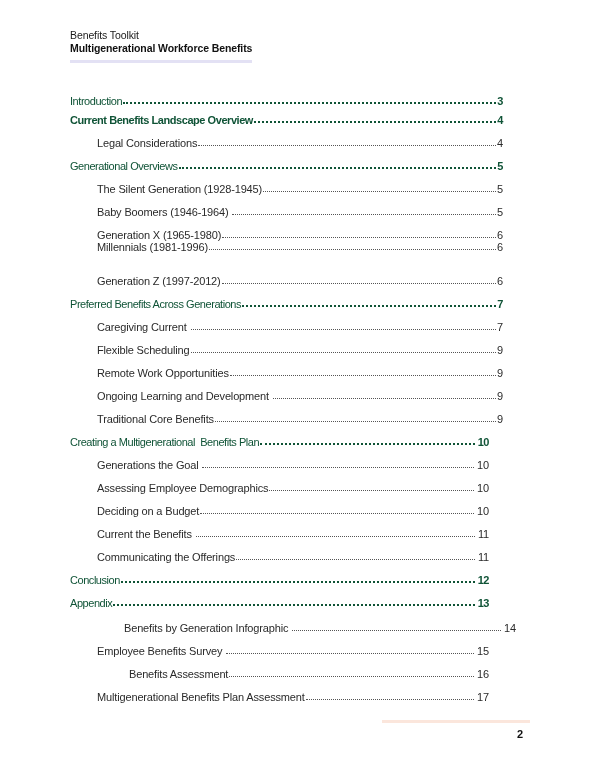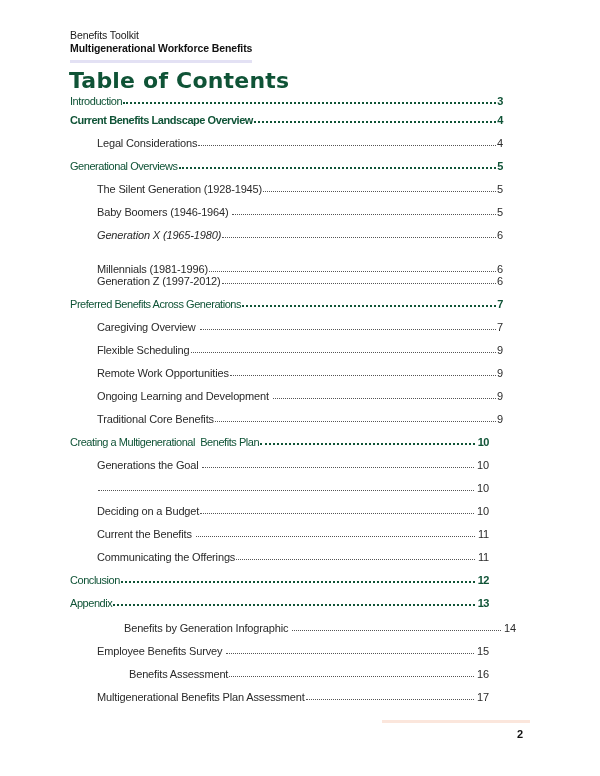--- a/index.html
+++ b/index.html
@@ -130,21 +130,20 @@
 </head>
 <body>
 
 <div class="page">
   <div class="header">
     <div class="header-kicker">Benefits Toolkit</div>
     <div class="header-title">Multigenerational Workforce Benefits</div>
   </div>
   <div class="header-rule"></div>
 
-  <h1 class="toc-title" style="margin:0;">Table of Contents</h1>
 
   <div class="toc" id="toc">
       <a class="toc-entry level-1" style="top: 0px; text-decoration: none;">
         <span class="label" style="white-space: pre;">Introduction</span>
         <span class="leader"></span>
         <span class="page-num">3</span>
       </a>
       <a class="toc-entry level-1" style="top: 19px; text-decoration: none;">
         <span class="label" style="white-space: pre; font-weight: bold;">Current Benefits Landscape Overview</span>
         <span class="leader"></span>
@@ -164,41 +163,41 @@
         <span class="label" style="white-space: pre;">The Silent Generation (1928-1945)</span>
         <span class="leader"></span>
         <span class="page-num">5</span>
       </a>
       <a class="toc-entry level-2" style="top: 111px; text-decoration: none;">
         <span class="label" style="white-space: pre;">Baby Boomers (1946-1964) </span>
         <span class="leader"></span>
         <span class="page-num">5</span>
       </a>
       <a class="toc-entry level-2" style="top: 134px; text-decoration: none;">
-        <span class="label" style="white-space: pre; font-style: italic;">Generation X (1965-1980)</span>
+        <span class="label" style="white-space: pre;">Generation X (1965-1980)</span>
         <span class="leader"></span>
         <span class="page-num">6</span>
       </a>
-      <a class="toc-entry level-2" style="top: 168px; text-decoration: none; text-align: right;">
+      <a class="toc-entry level-2" style="top: 146px; text-decoration: none; text-align: right;">
         <span class="label" style="white-space: pre;">Millennials (1981-1996)</span>
         <span class="leader"></span>
         <span class="page-num">6</span>
       </a>
       <a class="toc-entry level-2" style="top: 180px; text-decoration: none;">
         <span class="label" style="white-space: pre;">Generation Z (1997-2012)</span>
         <span class="leader"></span>
         <span class="page-num">6</span>
       </a>
       <a class="toc-entry level-1" style="top: 203px; text-decoration: none;">
         <span class="label" style="white-space: pre;">Preferred Benefits Across Generations</span>
         <span class="leader"></span>
         <span class="page-num">7</span>
       </a>
       <a class="toc-entry level-2" style="top: 226px; text-decoration: none;">
-        <span class="label" style="white-space: pre;">Caregiving Overview </span>
+        <span class="label" style="white-space: pre;">Caregiving Current </span>
         <span class="leader"></span>
         <span class="page-num">7</span>
       </a>
       <a class="toc-entry level-2" style="top: 249px; text-decoration: none;">
         <span class="label" style="white-space: pre;">Flexible Scheduling</span>
         <span class="leader"></span>
         <span class="page-num">9</span>
       </a>
       <a class="toc-entry level-2" style="top: 272px; text-decoration: none;">
         <span class="label" style="white-space: pre;">Remote Work Opportunities</span>
@@ -219,20 +218,21 @@
         <span class="label" style="white-space: pre;">Creating a Multigenerational  Benefits Plan</span>
         <span class="leader"></span>
         <span class="page-num">10</span>
       </a>
       <a class="toc-entry level-2 wide-num" style="top: 364px; text-decoration: none;">
         <span class="label" style="white-space: pre;">Generations the Goal </span>
         <span class="leader"></span>
         <span class="page-num">10</span>
       </a>
       <a class="toc-entry level-2 wide-num" style="top: 387px; text-decoration: none;">
+        <span class="label" style="white-space: pre;">Assessing Employee Demographics</span>
         <span class="leader"></span>
         <span class="page-num">10</span>
       </a>
       <a class="toc-entry level-2 wide-num" style="top: 410px; text-decoration: none;">
         <span class="label" style="white-space: pre;">Deciding on a Budget</span>
         <span class="leader"></span>
         <span class="page-num">10</span>
       </a>
       <a class="toc-entry level-2 wide-num" style="top: 433px; text-decoration: none;">
         <span class="label" style="white-space: pre;">Current the Benefits </span>

